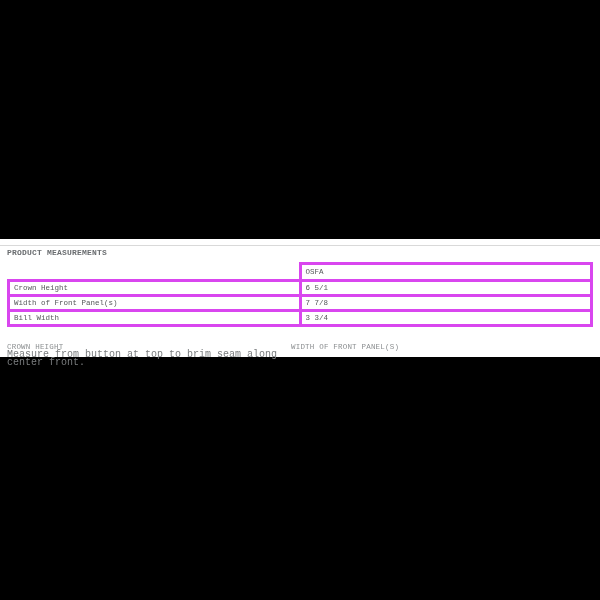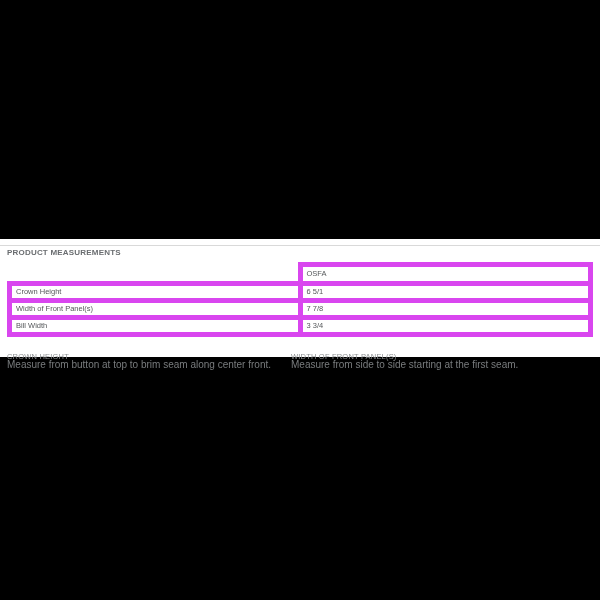--- a/index.html
+++ b/index.html
@@ -10,20 +10,21 @@
     overflow: hidden;
     font-family: "Liberation Sans", sans-serif;
     -webkit-font-smoothing: antialiased;
   }
   .white-band {
     position: absolute;
     top: 239px; left: 0;
     width: 600px; height: 118px;
     background: #ffffff;
     box-sizing: border-box;
+    font-family: Liberation Mono, monospace;
   }
   .section-divider {
     margin-top: 6px;
     height: 0;
     border-top: 1px solid #d9d9d9;
     width: 100%;
   }
   .inner { padding: 0 7px; }
   .section-heading {
     margin: 3px 0 0 0;
@@ -33,21 +34,21 @@
     color: #6a6d70;
     letter-spacing: 0.2px;
   }
   table.measurements {
     margin-top: 5px;
     width: 100%;
     border-collapse: collapse;
     table-layout: fixed;
   }
   table.measurements th, table.measurements td {
-    border: 5px solid #d946ef;
+    border: 3px solid #d946ef;
     font-size: 7.5px;
     line-height: 8px;
     font-weight: normal;
     color: #55585a;
     text-align: left;
     vertical-align: middle;
     padding: 0 4px;
     overflow: hidden;
     white-space: nowrap;
   }
@@ -110,17 +111,16 @@
       </tbody>
     </table>
 
     <div class="guides">
       <div class="guide guide-left">
         <div class="guide-title">CROWN HEIGHT</div>
         <div class="guide-desc">Measure from button at top to brim seam along center front.</div>
       </div>
       <div class="guide guide-right">
         <div class="guide-title">WIDTH OF FRONT PANEL(S)</div>
-        <div class="guide-desc">Measure from side to side starting at the first seam.</div>
       </div>
     </div>
   </div>
 </div>
 
 </body></html>

